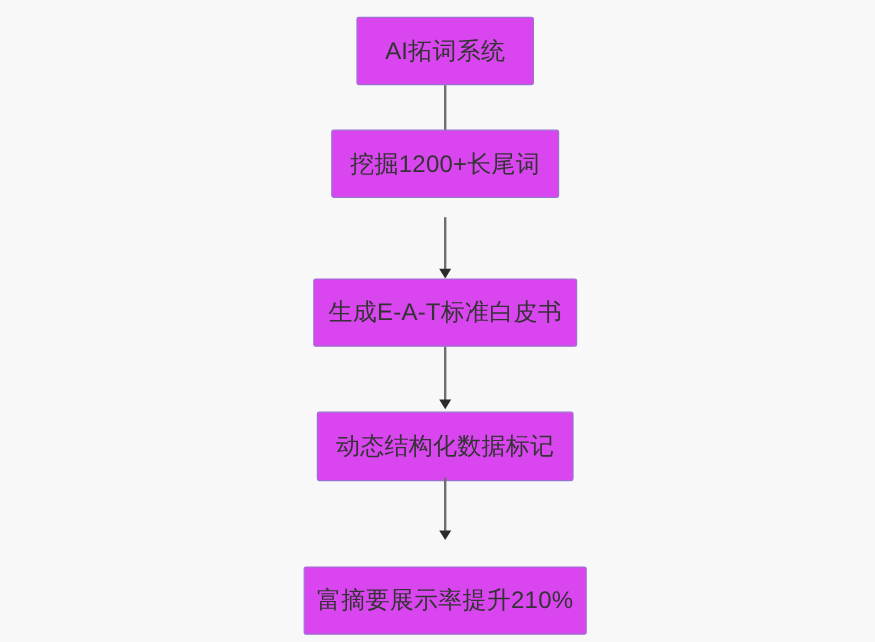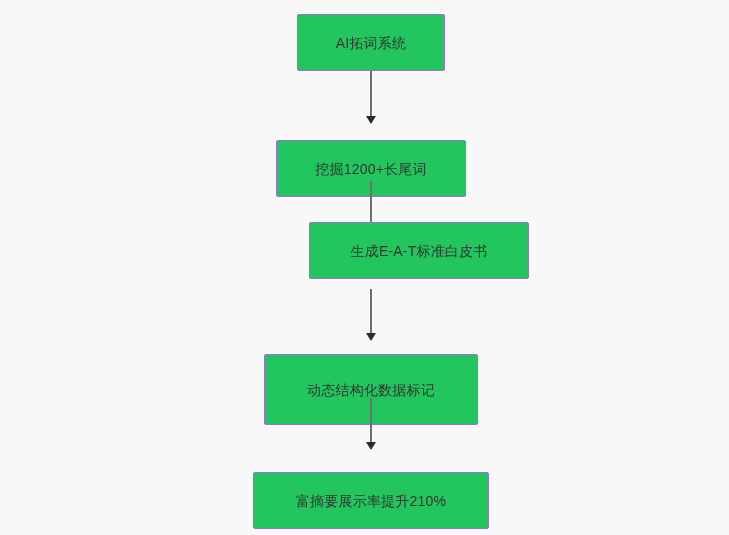--- a/index.html
+++ b/index.html
@@ -14,28 +14,28 @@
     overflow: hidden;
   }
   #flowchart {
     position: relative;
     width: 729px;
     height: 535px;
   }
   .node {
     position: absolute;
     box-sizing: border-box;
-    background: #22c55e;
+    background: #d946ef;
     border: 1.4px solid #9a73d1;
     border-radius: 2px;
     display: flex;
     align-items: center;
     justify-content: center;
     color: #333333;
-    font-size: 14px;
+    font-size: 20px;
     letter-spacing: 0.2px;
     line-height: 1;
     white-space: nowrap;
     user-select: none;
   }
   .node-label {
     display: block;
   }
   .edge {
     position: absolute;
@@ -56,35 +56,35 @@
 
 <div id="flowchart">
 
   <div class="node" style="left:297px; top:14px; width:148px; height:57px;">
     <span class="node-label">AI拓词系统</span>
   </div>
 
   <div class="edge" style="left:370px; top:71px; height:46px;"></div>
   <div class="arrowhead" style="left:366px; top:116px;"></div>
 
-  <div class="node" style="left:276px; top:140px; width:190px; height:57px;">
+  <div class="node" style="left:276px; top:108px; width:190px; height:57px;">
     <span class="node-label">挖掘1200+长尾词</span>
   </div>
 
   <div class="edge" style="left:370px; top:181px; height:44px;"></div>
   <div class="arrowhead" style="left:366px; top:224px;"></div>
 
-  <div class="node" style="left:261px; top:222px; width:220px; height:57px;margin-left:48px;">
+  <div class="node" style="left:261px; top:232px; width:220px; height:57px;">
     <span class="node-label">生成E-A-T标准白皮书</span>
   </div>
 
   <div class="edge" style="left:370px; top:289px; height:45px;"></div>
   <div class="arrowhead" style="left:366px; top:333px;"></div>
 
-  <div class="node" style="left:264px; top:354px; width:214px; height:71px;">
+  <div class="node" style="left:264px; top:343px; width:214px; height:58px;">
     <span class="node-label">动态结构化数据标记</span>
   </div>
 
   <div class="edge" style="left:370px; top:398px; height:45px;"></div>
   <div class="arrowhead" style="left:366px; top:442px;"></div>
 
   <div class="node" style="left:253px; top:472px; width:236px; height:57px;">
     <span class="node-label">富摘要展示率提升210%</span>
   </div>
 

